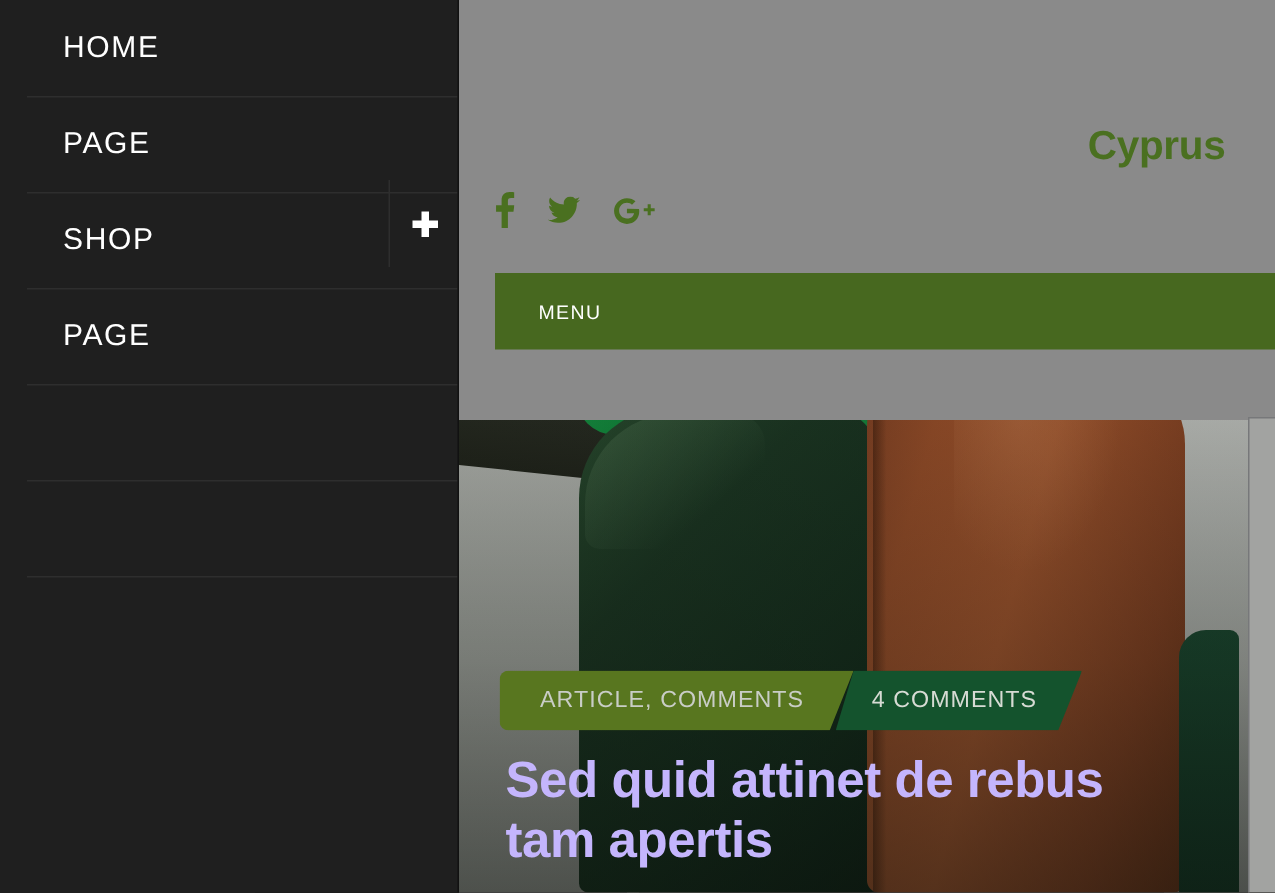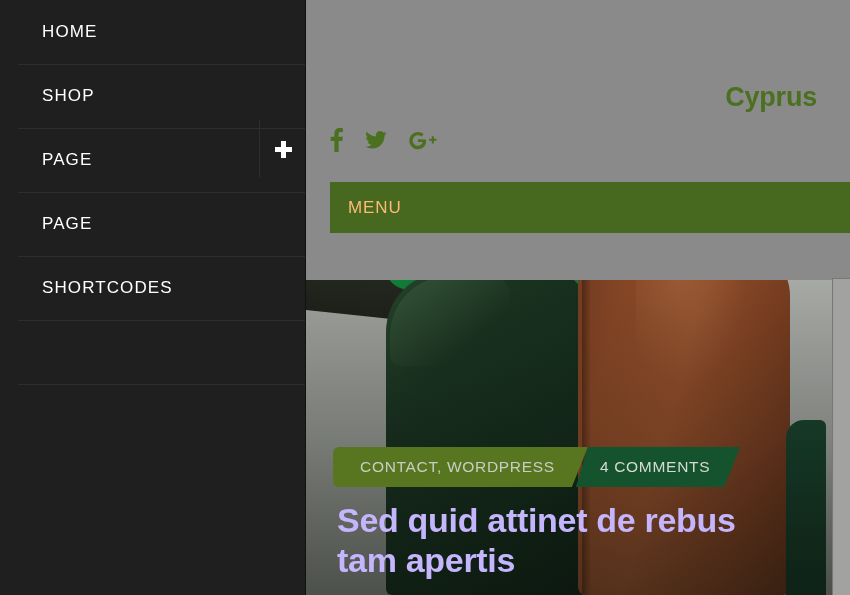--- a/index.html
+++ b/index.html
@@ -77,22 +77,22 @@
     display:flex; align-items:center; gap:22px;
   }
   #social svg { display:block; }
   .soc { line-height:0; }
 
   #menubar {
     position:absolute; left:24px; top:182px; right:0; height:51px;
     background:#47681f;
   }
   #menubar-label {
-    position:absolute; left:18px; top:50%; transform:translateY(-50%);
-    color:#fdba74; font-size:17px; letter-spacing:.9px;
+    position:absolute; left:29px; top:50%; transform:translateY(-50%);
+    color:#ffffff; font-size:13px; letter-spacing:.9px;
   }
 
   
   #right-panel {
     position:absolute; left:832px; top:278px; width:18px; height:317px;
     background:#a2a3a1; border-left:1px solid #77787a; border-top:1px solid #77787a;
   }
 
   
   #badges { position:absolute; left:333px; top:447px; height:40px; display:flex; }
@@ -121,21 +121,21 @@
 
   
   #sidebar {
     position:absolute; left:0; top:0; width:306px; height:595px;
     background:#1f1f1f;
   }
   .nav-item {
     position:relative; height:64px; display:flex; align-items:center;
   }
   .nav-label {
-    padding-left:42px; color:#ffffff; font-size:17px; letter-spacing:1.1px;
+    padding-left:42px; color:#ffffff; font-size:20px; letter-spacing:1.1px;
   }
   .nav-div {
     position:absolute; left:18px; right:1px; top:0; height:1px;
     background:#2e2e2e;
   }
   #nav-expand {
     position:absolute; left:259px; top:120px; width:47px; height:58px;
     border-left:1px solid #2e2e2e;
     display:flex; align-items:center; justify-content:center;
   }
@@ -169,21 +169,21 @@
       <div class="cush" id="cush-green"></div>
       <div class="cush" id="cush-green-hi"></div>
       <div class="cush" id="cush-clay"></div>
       <div class="cush" id="cush-clay-seam"></div>
       <div class="cush" id="cush-clay-hi"></div>
       <div class="cush" id="sliver"></div>
       <div class="cush" id="hero-veil"></div>
     </div>
 
     <div id="badges">
-      <div class="badge" id="badge-cat">CONTACT, WORDPRESS</div>
+      <div class="badge" id="badge-cat">ARTICLE, COMMENTS</div>
       <div class="badge" id="badge-comments">4 COMMENTS</div>
     </div>
 
     <h1 id="post-title">Sed quid attinet de rebus tam apertis</h1>
 
     <div id="header">
 
       <div id="logo">Cyprus</div>
 
       <div id="social">
@@ -214,36 +214,35 @@
   </div>
 
   <nav id="sidebar">
 
     <div class="nav-item">
       <span class="nav-label">HOME</span>
     </div>
 
     <div class="nav-item">
       <div class="nav-div"></div>
+      <span class="nav-label">PAGE</span>
+    </div>
+
+    <div class="nav-item">
+      <div class="nav-div"></div>
       <span class="nav-label">SHOP</span>
     </div>
 
     <div class="nav-item">
       <div class="nav-div"></div>
       <span class="nav-label">PAGE</span>
     </div>
 
     <div class="nav-item">
       <div class="nav-div"></div>
-      <span class="nav-label">PAGE</span>
-    </div>
-
-    <div class="nav-item">
-      <div class="nav-div"></div>
-      <span class="nav-label">SHORTCODES</span>
     </div>
 
     <div class="nav-item">
       <div class="nav-div"></div>
     </div>
 
     <div class="nav-item">
       <div class="nav-div"></div>
     </div>
 

